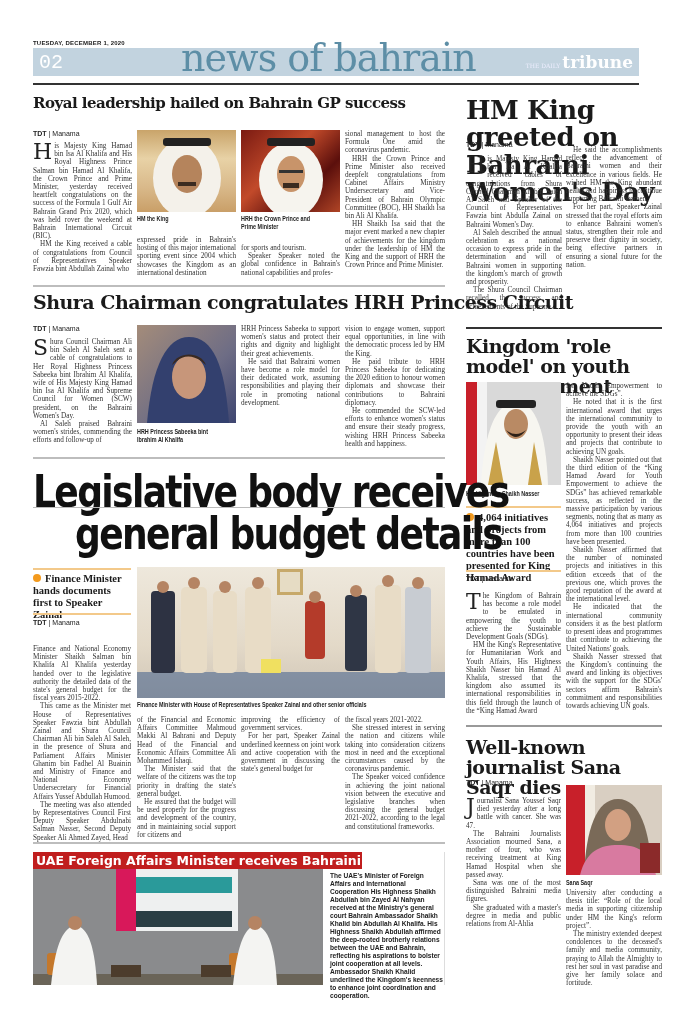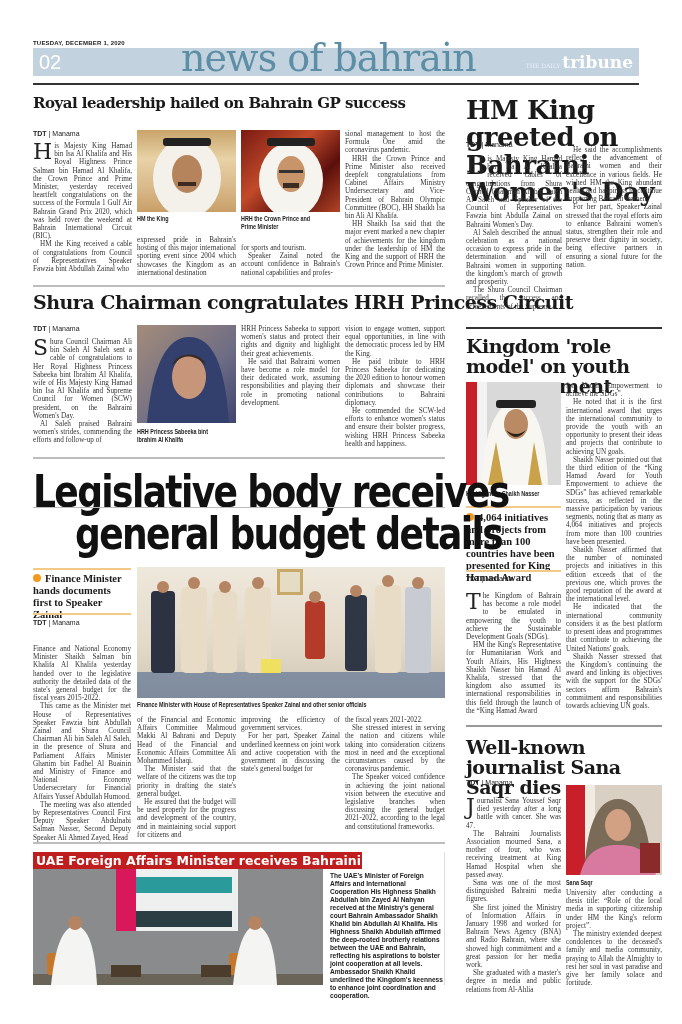--- a/index.html
+++ b/index.html
@@ -1,20 +1,20 @@
 <!DOCTYPE html>
 <html><head>
 <meta charset="utf-8">
 <style>
 *{box-sizing:border-box;margin:0;padding:0}
 body{width:682px;height:1024px;background:#fff;font-family:"Liberation Serif","DejaVu Serif",serif;color:#222;position:relative;overflow:hidden}
 .abs{position:absolute}
 .date{left:33px;top:40px;font-family:"Liberation Sans",sans-serif;font-size:6px;font-weight:bold;letter-spacing:.2px;color:#222}
 .mast{left:33px;top:48px;width:606px;height:28px;background:#c2d3df}
-.mast .pg{position:absolute;left:6px;top:3px;font-family:Liberation Sans, sans-serif;font-size:20px;color:#fff;font-weight:300}
+.mast .pg{position:absolute;left:6px;top:3px;font-family:Liberation Mono, monospace;font-size:20px;color:#fff;font-weight:300}
 .mast .title{position:absolute;left:148px;top:-14px;font-family:"DejaVu Serif",serif;font-size:40px;color:#5d8ea6;font-weight:300;letter-spacing:-1px;transform:scaleX(.95);transform-origin:left}
 .mast .brand{position:absolute;right:6px;top:4px;font-family:"DejaVu Serif",serif;font-size:17px;font-weight:bold;color:#fff}
 .mast .brand small{font-size:6px;font-weight:normal;margin-right:2px;color:#eef}
 .rule-top{left:33px;top:83px;width:606px;height:2px;background:#333}
 .h1{font-family:"DejaVu Serif",serif;font-weight:bold;color:#1a1a1a;line-height:1.05;letter-spacing:-.5px}
 .tdt{font-family:"Liberation Sans",sans-serif;font-size:7px;color:#222}
 .tdt b{font-weight:bold}
 .col{font-size:7.2px;line-height:8.2px;text-align:justify;color:#333}
 .col p{text-indent:7px}
 .col p.first{text-indent:0}
@@ -63,21 +63,21 @@
       <rect x="38" y="40" width="24" height="3" fill="#333"></rect>
       <rect x="42" y="53" width="16" height="5" fill="#3b2b20"></rect>
     </svg>
 </div>
 <div class="abs cap" style="left:241px;top:215px;width:99px">HRH the Crown Prince and Prime Minister</div>
 <div class="abs col" style="left:137px;top:236px;width:99px">
   <p class="first">expressed pride in Bahrain's hosting of this major international sporting event since 2004 which showcases the Kingdom as an international destination</p>
 </div>
 <div class="abs col" style="left:241px;top:244px;width:99px">
   <p class="first">for sports and tourism.</p>
-  <p>Speaker Zainal noted the account confidence in Bahrain's national capabilities and profes-</p>
+  <p>Speaker Speaker noted the global confidence in Bahrain's national capabilities and profes-</p>
 </div>
 <div class="abs col" style="left:345px;top:130px;width:100px">
   <p class="first">sional management to host the Formula One amid the coronavirus pandemic.</p>
   <p>HRH the Crown Prince and Prime Minister also received deepfelt congratulations from Cabinet Affairs Ministry Undersecretary and Vice-President of Bahrain Olympic Committee (BOC), HH Shaikh Isa bin Ali Al Khalifa.</p>
   <p>HH Shaikh Isa said that the major event marked a new chapter of achievements for the kingdom under the leadership of HM the King and the support of HRH the Crown Prince and Prime Minister.</p>
 </div>
 <div class="abs sep" style="left:33px;top:285px;width:412px"></div>
 
 <div class="abs h1" style="left:466px;top:97px;width:200px;font-size:26px">HM King greeted on Bahraini Women's Day</div>
 <div class="abs tdt" style="left:466px;top:141px"><b>TDT</b><span> | </span><span>Manama</span></div>
@@ -106,21 +106,21 @@
     </svg>
 </div>
 <div class="abs cap" style="left:137px;top:428px;width:99px">HRH Princess Sabeeka bint Ibrahim Al Khalifa</div>
 <div class="abs col" style="left:241px;top:325px;width:99px">
   <p class="first">HRH Princess Sabeeka to support women's status and protect their rights and dignity and highlight their great achievements.</p>
   <p>He said that Bahraini women have become a role model for their dedicated work, assuming responsibilities and playing their role in promoting national development.</p>
 </div>
 <div class="abs col" style="left:345px;top:325px;width:100px">
   <p class="first">vision to engage women, support equal opportunities, in line with the democratic process led by HM the King.</p>
   <p>He paid tribute to HRH Princess Sabeeka for dedicating the 2020 edition to honour women diplomats and showcase their contributions to Bahraini diplomacy.</p>
-  <p>He commended the SCW-led efforts to enhance women's status and ensure their bolster progress, wishing HRH Princess Sabeeka health and happiness.</p>
+  <p>He commended the SCW-led efforts to enhance women's status and ensure their steady progress, wishing HRH Princess Sabeeka health and happiness.</p>
 </div>
 <div class="abs sep" style="left:33px;top:457px;width:412px"></div>
 
 <div class="abs h1" style="left:466px;top:337px;width:200px;font-size:19px">Kingdom 'role model' on youth empowerment</div>
 <div class="abs photo" style="left:466px;top:382px;width:95px;height:103px;background:linear-gradient(90deg,#c8202a 0 12%,#f3f3f3 12% 22%,#d9d9d9 22%)">
   <svg width="95" height="103" viewBox="0 0 95 103">
       <path d="M15 103 C18 50 30 20 50 20 C70 20 80 50 82 103 Z" fill="#f7f6f0"></path>
       <path d="M22 103 L30 60 L38 103 Z" fill="#c9a24a"></path>
       <path d="M62 103 L68 60 L76 103 Z" fill="#c9a24a"></path>
       <rect x="30" y="18" width="40" height="8" rx="3" fill="#222"></rect>
@@ -205,21 +205,20 @@
   <p>The Speaker voiced confidence in achieving the joint national vision between the executive and legislative branches when discussing the general budget 2021-2022, according to the legal and constitutional frameworks.</p>
 </div>
 <div class="abs sep" style="left:33px;top:842px;width:412px"></div>
 
 <div class="abs h1" style="left:466px;top:738px;width:200px;font-size:19px">Well-known journalist Sana Saqr dies</div>
 <div class="abs tdt" style="left:466px;top:779px"><b>TDT</b><span> | </span><span>Manama</span></div>
 <div class="abs col" style="left:466px;top:797px;width:95px">
   <p class="first"><span class="drop">J</span><span>ournalist Sana Youssef Saqr died yesterday after a long battle with cancer. She was 47.</span></p>
   <p>The Bahraini Journalists Association mourned Sana, a mother of four, who was receiving treatment at King Hamad Hospital when she passed away.</p>
   <p>Sana was one of the most distinguished Bahraini media figures.</p>
-  <p>She first joined the Ministry of Information Affairs in January 1998 and worked for Bahrain News Agency (BNA) and Radio Bahrain, where she showed high commitment and a great passion for her media work.</p>
   <p>She graduated with a master's degree in media and public relations from Al-Ahlia</p>
 </div>
 <div class="abs photo" style="left:566px;top:785px;width:96px;height:90px;background:linear-gradient(90deg,#c8202a 0 20%,#f1ece2 20% 30%,#d9cfc2 30%)">
   <svg width="96" height="90" viewBox="0 0 96 90">
       <path d="M18 90 C20 45 30 14 52 14 C74 14 84 45 86 90 Z" fill="#7a6a58"></path>
       <path d="M14 90 C20 66 34 60 52 60 C72 60 84 66 90 90 Z" fill="#d87aa0"></path>
       <ellipse cx="52" cy="40" rx="13" ry="16" fill="#d2a082"></ellipse>
       <rect x="74" y="58" width="20" height="30" fill="#8b2a2a"></rect>
     </svg>
 </div>

